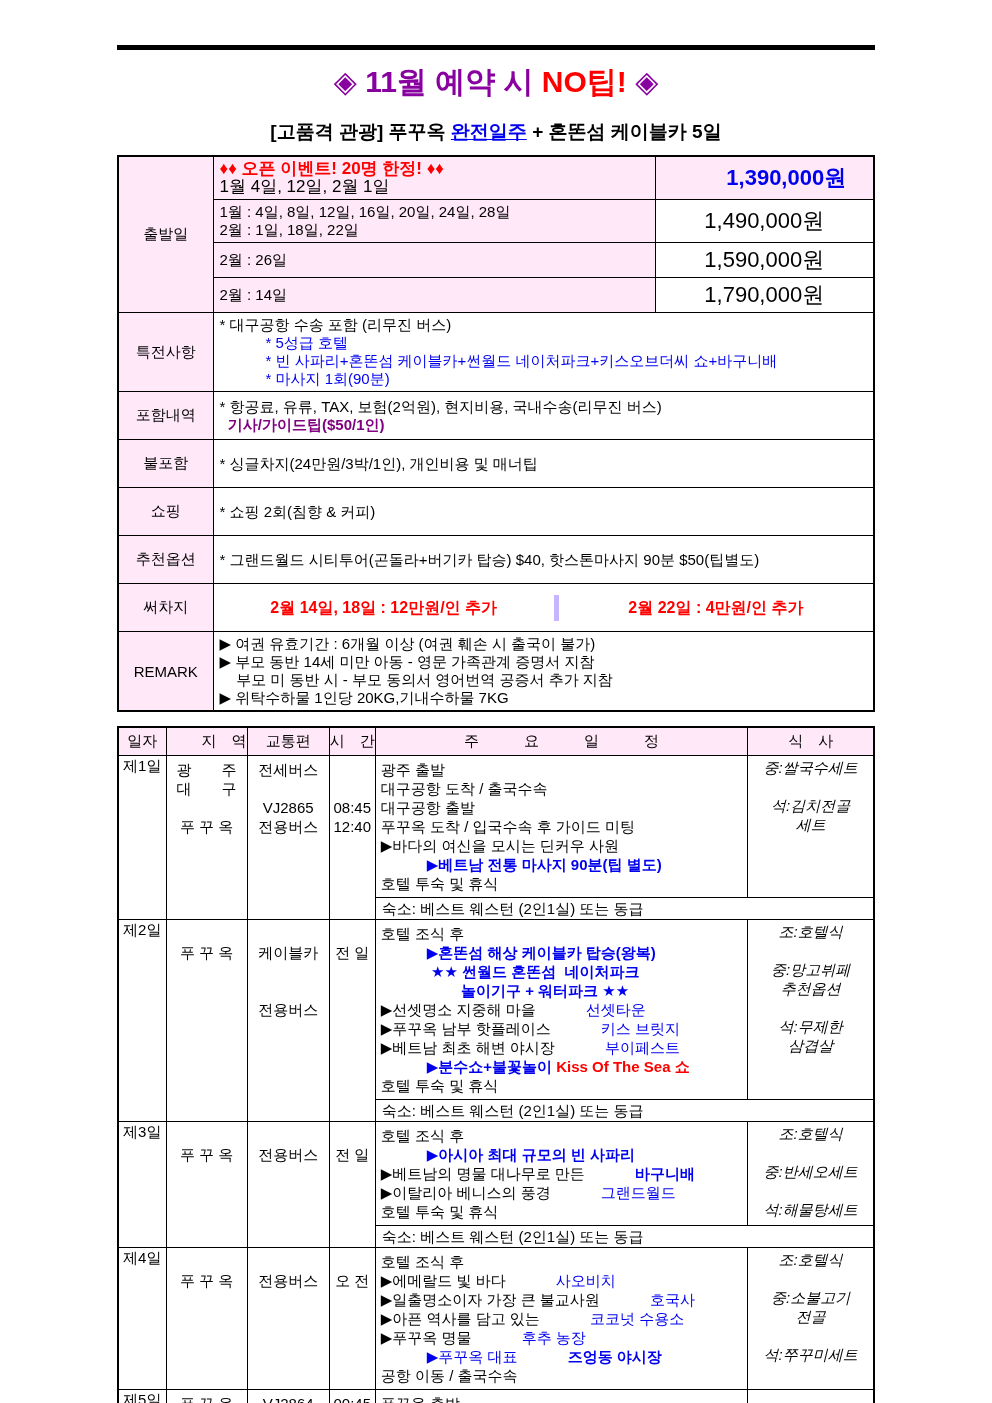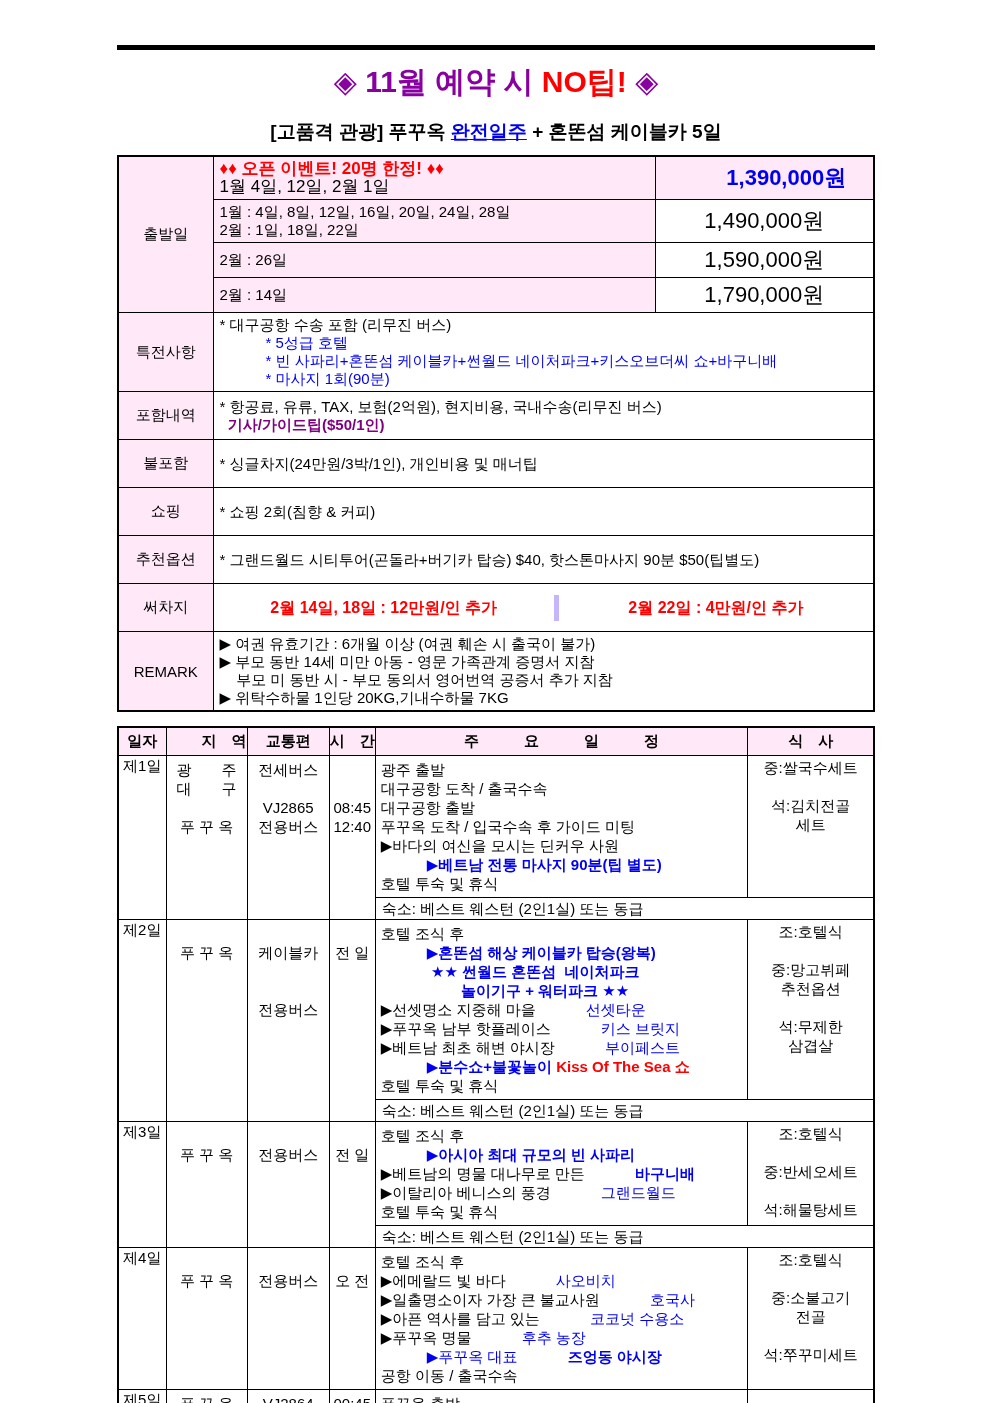--- a/index.html
+++ b/index.html
@@ -28,30 +28,30 @@
   .sz-lg{font-size:17px;}
   .c-red{color:#ff0000;}
   .c-blue{color:#0000ee;padding-left:46px;}
   .c-maroon{color:#800080;}
   .bold{font-weight:bold;}
   .surcharge-body{padding:0;}
   .surcharge-flex{display:flex;}
   .surcharge-cell{flex:52 0 0;text-align:center;font-size:16px;font-weight:bold;color:#ff0000;padding:4px 0;line-height:18px;}
   .surcharge-cell.with-left{flex:48 0 0;border-left:5px solid #c4b5fd;}
 
-  .itin-th{background:var(--pink);font-weight:bold;font-size:15px;padding:4px 0;text-align:center;white-space:pre;}
+  .itin-th{background:var(--pink);font-weight:normal;font-size:15px;padding:4px 0;text-align:center;white-space:pre;}
   .col0{width:48px;} .col1{width:81px;padding-left:35px;} .col2{width:82px;} .col3{width:46px;}
   .col4{width:372px;} .col5{width:126px;}
   .itin-table td{vertical-align:top;}
   .day-cell{text-align:center;font-size:15px;vertical-align:middle;}
   .stack-cell{text-align:center;padding:4px 1px;}
   .sline{line-height:19px;font-size:15px;white-space:pre;}
   .schedule-cell{padding:4px 5px;}
   .schedule-cell .line{line-height:19px;}
-  .meal-cell{vertical-align:middle;text-align:center;padding:2px 1px;}
+  .meal-cell{vertical-align:middle;text-align:center;padding:2px 1px;font-style:italic;}
   .lodging-cell{font-size:15px;padding:1px 6px;line-height:19px;white-space:pre-wrap;}
   .footnote{margin-top:20px;font-size:15px;}
 </style>
 </head>
 <body>
 
 <div class="page">
   <div class="content">
 
     <div class="title-rule"></div>

